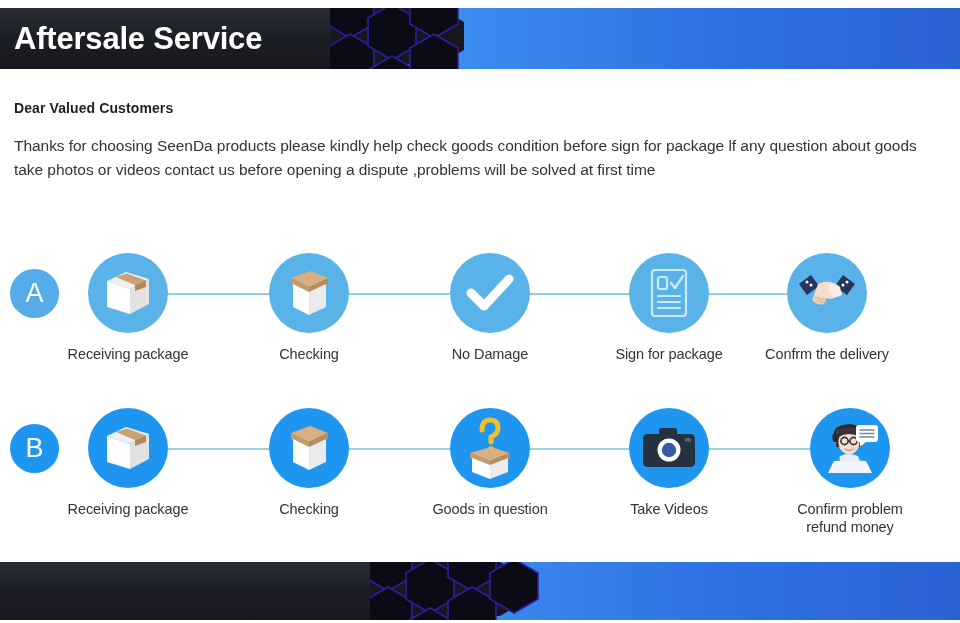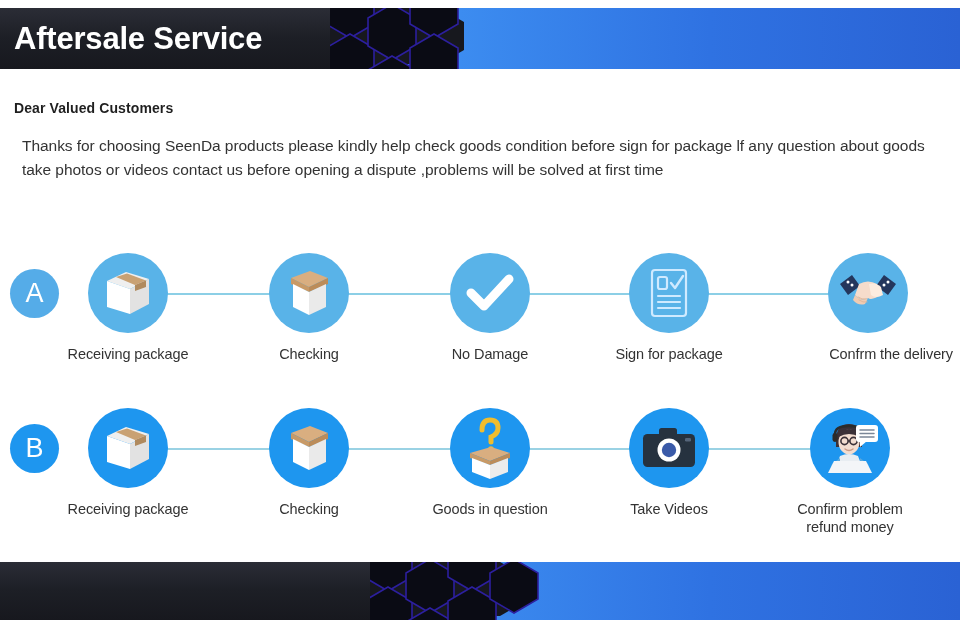--- a/index.html
+++ b/index.html
@@ -82,21 +82,21 @@
     font-size: 14px;
     font-weight: 700;
     color: #1f1f1f;
     margin: 0 0 18px 0;
     letter-spacing: 0.1px;
   }
   .intro-body {
     font-size: 15.5px;
     font-weight: 400;
     color: #333333;
-    margin: 8px;
+    margin: 0;
     line-height: 1.55;
     letter-spacing: -0.05px;
     max-width: 925px;
   }
 
   
   .flow-row {
     position: absolute;
     left: 0;
     width: 960px;
@@ -243,21 +243,21 @@
 
   <div class="step" style="left:490px;">
     <div class="step-circle">
       <svg width="54" height="54" viewBox="0 0 54 54" aria-hidden="true">
         <path d="M8 27 L21 40 L46 13" fill="none" stroke="#ffffff" stroke-width="9" stroke-linecap="round" stroke-linejoin="round"></path>
       </svg>
     </div>
     <div class="step-label">No Damage</div>
   </div>
 
-  <div class="step" style="left:868px;text-align:right;">
+  <div class="step" style="left:827px;">
     <div class="step-circle">
       <svg width="58" height="46" viewBox="0 0 58 46" aria-hidden="true">
         <g>
           <polygon points="1,14 13,5 21,16 9,25" fill="#24365c"></polygon>
           <circle cx="9" cy="12" r="1.5" fill="#ffffff"></circle>
           <circle cx="13" cy="15" r="1.5" fill="#ffffff"></circle>
           <polygon points="57,14 45,5 37,16 49,25" fill="#24365c"></polygon>
           <circle cx="49" cy="12" r="1.5" fill="#ffffff"></circle>
           <circle cx="45" cy="15" r="1.5" fill="#ffffff"></circle>
           <path d="M20 14 Q29 9 38 14 L43 24 Q33 31 29 28 Q22 32 16 25 Z" fill="#f6dccb"></path>

